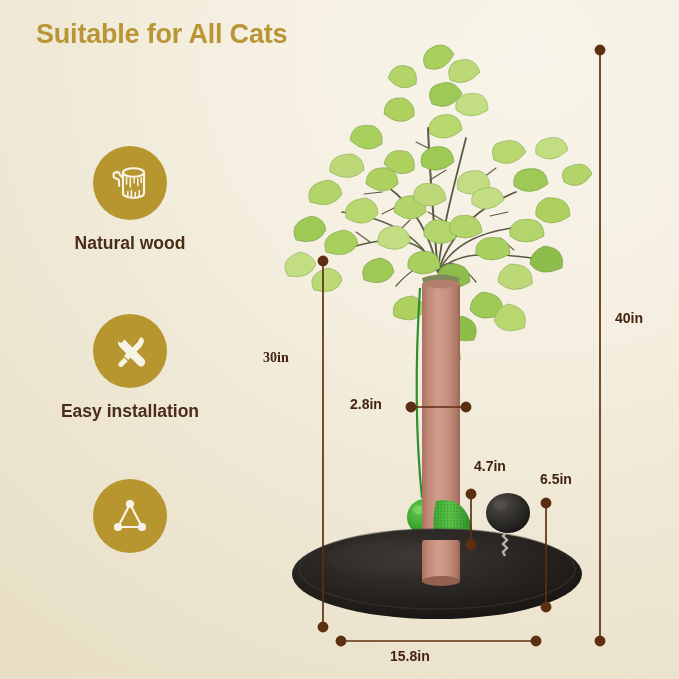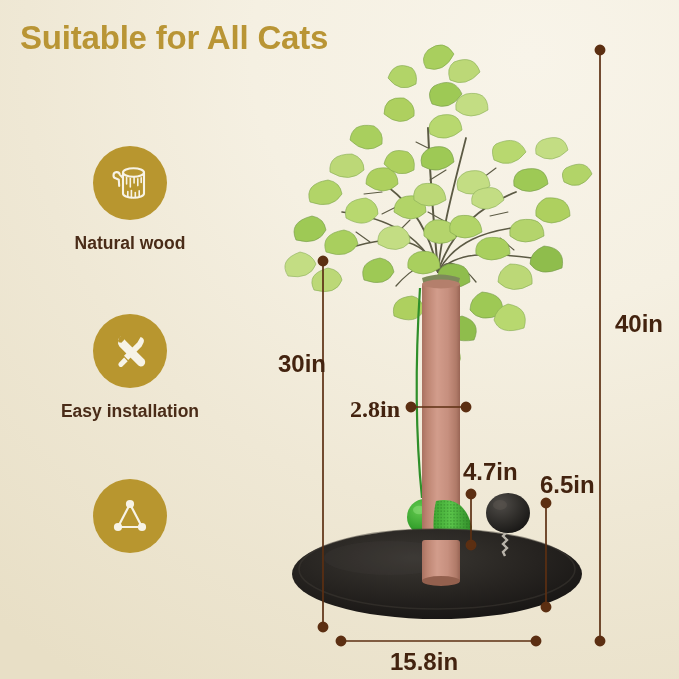--- a/index.html
+++ b/index.html
@@ -13,23 +13,23 @@
     width: 679px;
     height: 679px;
     overflow: hidden;
     font-family: "Liberation Sans", sans-serif;
     background:
       radial-gradient(120% 110% at 78% 8%, #f8f4e9 0%, #f5f0e2 34%, #efe8d5 62%, #e8dfc6 100%);
   }
   
   #title {
     position: absolute;
-    left: 20px;
+    left: 36px;
     top: 19px;
-    font-size: 33px;
+    font-size: 27px;
     font-weight: bold;
     letter-spacing: -0.2px;
     color: #b99535;
     white-space: nowrap;
   }
 
   
   .feature {
     position: absolute;
     left: 0;
@@ -70,29 +70,29 @@
 
   
   #dims {
     position: absolute;
     inset: 0;
     pointer-events: none;
   }
   #dims svg { display:block; width:679px; height:679px; }
   .dim-label {
     position: absolute;
-    font-size: 24px;
+    font-size: 14px;
     font-weight: bold;
     color: #43230f;
     white-space: nowrap;
   }
-  #dim-label-30in  { left: 278px; top: 350px; }
+  #dim-label-30in  { left: 263px; top: 350px; font-family: Liberation Serif, serif; }
   #dim-label-40in  { left: 615px; top: 310px; }
-  #dim-label-28in  { left: 350px; top: 396px; font-family: Liberation Serif, serif; }
-  #dim-label-47in  { left: 463px; top: 458px; }
+  #dim-label-28in  { left: 350px; top: 396px; }
+  #dim-label-47in  { left: 474px; top: 458px; }
   #dim-label-65in  { left: 540px; top: 471px; }
   #dim-label-158in { left: 390px; top: 648px; }
 </style>
 </head>
 <body>
 
 <div id="canvas">
 
   <div id="title">Suitable for All Cats</div>
 

